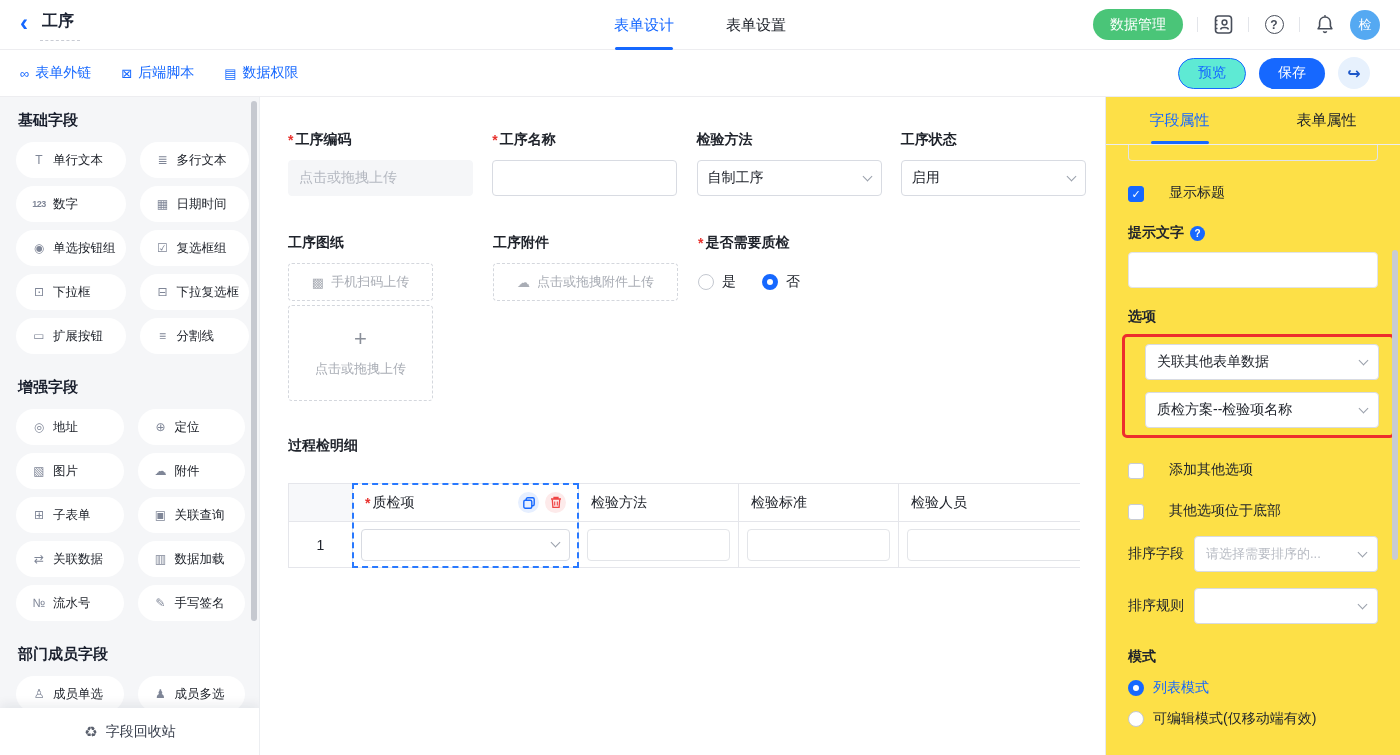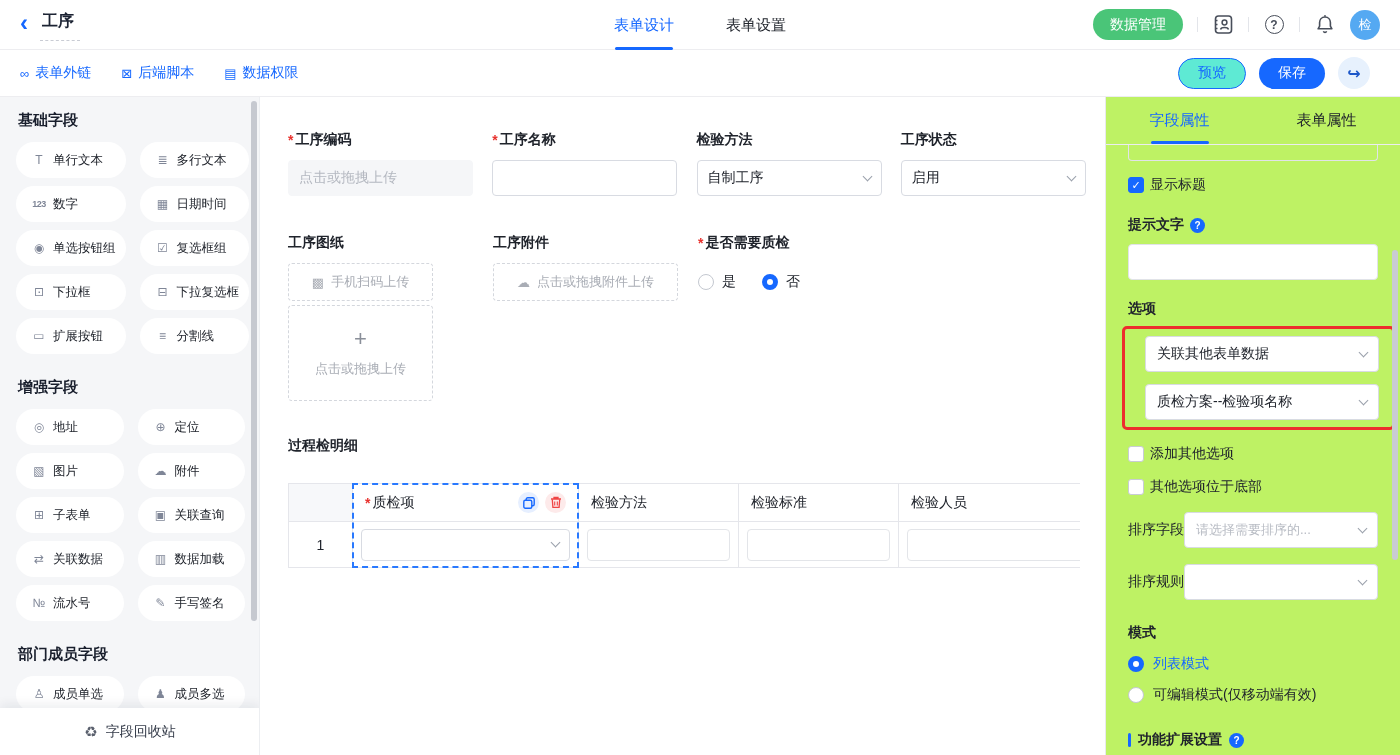--- a/index.html
+++ b/index.html
@@ -76,39 +76,39 @@
   .td.idx { justify-content:center; font-size:14px; color:#20242c; }
   .cell-input { width:100%; height:32px; border:1px solid #e3e5e9; border-radius:4px; background:#fff; outline:none; font:inherit; padding:0 8px; }
   .cell-select { width:100%; height:32px; border:1px solid #d8dbe2; border-radius:4px; display:flex; align-items:center; justify-content:flex-end; padding:0 10px; cursor:pointer; }
   .sel-overlay { position:absolute; left:64px; top:0; width:227px; height:85px; border:2px dashed #2979ff; pointer-events:none; }
   .th-icons { margin-left:auto; display:flex; gap:6px; }
   .cic { width:21px; height:21px; border-radius:50%; display:flex; align-items:center; justify-content:center; cursor:pointer; }
   .cic.copy { background:#e6efff; }
   .cic.trash { background:#fdeaea; }
 
   
-  .panel { position:absolute; top:97px; left:1105px; width:295px; height:658px; background:#bef264; border-left:1px solid #e8e9ec; overflow:hidden; }
+  .panel { position:absolute; top:97px; left:1105px; width:295px; height:658px; background:#fde047; border-left:1px solid #e8e9ec; overflow:hidden; }
   .p-tabs { height:48px; display:flex; border-bottom:1px solid #ebedf0; }
   .p-tab { flex:1; display:flex; align-items:center; justify-content:center; font-size:15px; color:#20242c; position:relative; cursor:pointer; }
   .p-tab.active { color:#1668ff; }
   .p-tab.active::after { content:""; position:absolute; bottom:0; left:50%; transform:translateX(-50%); width:58px; height:3px; background:#1668ff; border-radius:2px; }
   .p-body { padding:0 22px; }
   .partial-input { height:16px; border:1px solid #e1e3e8; border-top:none; border-radius:0 0 4px 4px; }
-  .chk-row { display:flex; align-items:center; gap:6px; margin-top:15px; font-size:14px; color:#20242c; cursor:pointer; }
+  .chk-row { display:flex; align-items:flex-end; gap:25px; margin-top:23px; font-size:14px; color:#20242c; cursor:pointer; }
   .chk { width:16px; height:16px; border:1px solid #c8ccd4; border-radius:3px; background:#fff; flex-shrink:0; }
   .chk.on { background:#1668ff; border-color:#1668ff; position:relative; }
   .chk.on::after { content:"✓"; position:absolute; color:#fff; font-size:11px; font-weight:bold; left:2.5px; top:0.5px; }
   .p-label { font-size:14px; font-weight:600; color:#20242c; display:flex; align-items:center; gap:6px;text-align:center; }
   .mt22 { margin-top:22px; } .mt20 { margin-top:20px; }
   .qmark { width:15px; height:15px; border-radius:50%; background:#1668ff; color:#fff; font-size:10px; font-weight:bold; display:flex; align-items:center; justify-content:center; cursor:pointer; }
   .p-input { margin-top:10px; width:100%; height:36px; border:1px solid #e1e3e8; border-radius:4px; outline:none; font:inherit; padding:0 10px; }
   .redbox { margin:8px -17px 0 -6px; border:3px solid #ed2d2d; border-radius:5px; padding:7px 13px 7px 20px; }
   .p-select { height:36px; border:1px solid #d8dbe2; border-radius:4px; background:#fff; display:flex; align-items:center; justify-content:space-between; padding:0 11px; font-size:14px; color:#20242c; cursor:pointer; }
   .redbox .p-select + .p-select { margin-top:12px; }
-  .sort-row { display:flex; align-items:center; margin-top:16px; }
+  .sort-row { display:flex; align-items:center; margin-top:16px; gap:10px; }
   .sort-row .sl { font-size:14px; color:#20242c; flex-shrink:0; }
   .sort-row .p-select { flex:1; min-width:0; }
   .ph { color:#b8bcc4; font-size:13px; white-space:nowrap; overflow:hidden; text-overflow:ellipsis; }
   .p-radio-row { display:flex; align-items:center; gap:9px; margin-top:13px; font-size:14px; cursor:pointer; }
   .p-radio-row.sel span.lab { color:#1668ff; }
   .ext-head { display:flex; align-items:center; gap:7px; margin-top:27px; }
   .ext-bar { width:3px; height:14px; background:#1668ff; border-radius:2px; }
   .pn-scroll { position:absolute; right:2px; top:153px; width:6px; height:310px; background:#c9ccd2; border-radius:3px; }
 </style>
 </head>

